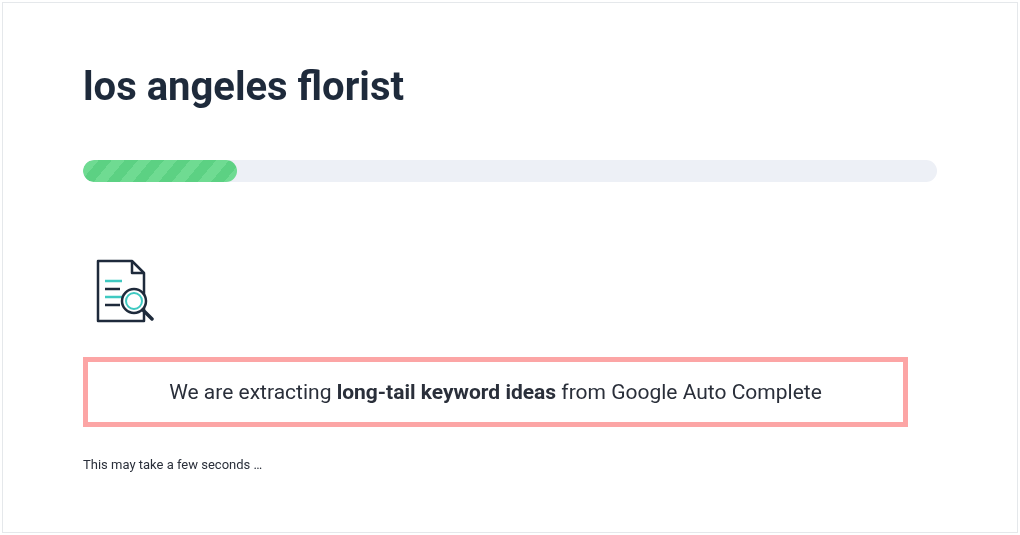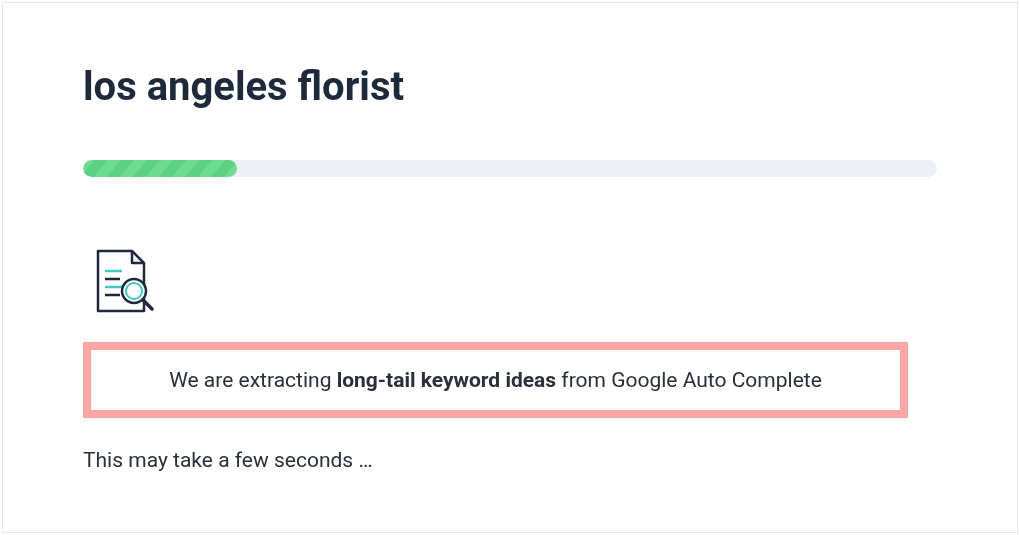--- a/index.html
+++ b/index.html
@@ -54,36 +54,36 @@
     }
     .icon-wrapper {
       width: 80px;
       height: 80px;
       display: flex;
       align-items: center;
       justify-content: center;
       margin-bottom: 25px;
     }
     .highlighted-box {
-      border: 8px solid #fca5a5;
+      border: 5px solid #fca5a5;
       padding: 18px 30px;
       margin-bottom: 30px;
       width: 825px;
       text-align: center;
     }
     .status-text {
       font-size: 21px;
       color: #2a2f3a;
       font-weight: 400;
     }
     .status-text .bold {
       font-weight: 700;
     }
     .wait-text {
-      font-size: 21px;
+      font-size: 13px;
       color: #2a2f3a;
       font-weight: 400;
     }
   </style>
 </head>
 <body>
 
 <div class="container">
   <h1 class="heading">los angeles florist</h1>
 

